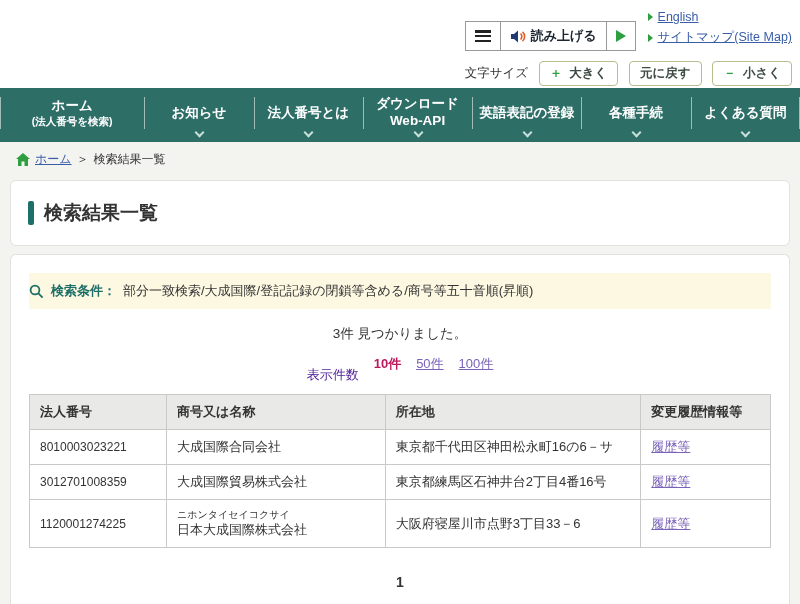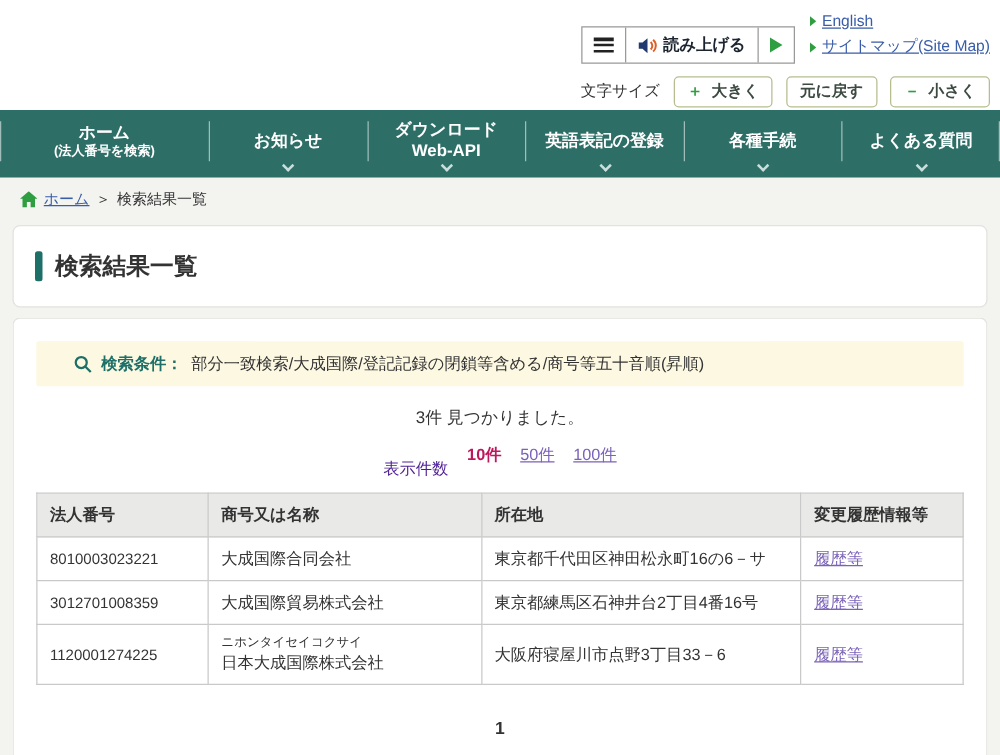--- a/index.html
+++ b/index.html
@@ -44,21 +44,21 @@
   
   .breadcrumb { display:flex; align-items:center; gap:5px; padding:9px 16px 8px; font-size:12px; }
   .breadcrumb a { color:#3a5da9; text-decoration:underline; cursor:pointer; }
   .crumb-sep { color:#333; }
   
   .title-card { margin:4px 10px 8px; background:#fff; border:1px solid #e2e2de; border-radius:6px; padding:19px 17px; }
   .page-title { display:flex; align-items:center; gap:10px; font-size:19px; font-weight:bold; color:#333; }
   .title-bar { width:6px; height:24px; background:#1e6f68; border-radius:2px; }
   .content-card { margin:0 10px; background:#fff; border:1px solid #e2e2de; border-radius:6px 6px 0 0; border-bottom:none; padding:18px 18px 20px; min-height:362px; }
   
-  .cond-box { display:flex; align-items:center; gap:7px; background:#fcf8e2; border-radius:2px; padding:9px 30px; font-size:13px; }
+  .cond-box { display:flex; align-items:center; gap:7px; background:#fcf8e2; border-radius:2px; padding:9px 0; font-size:13px; }
   .cond-label { color:#1e6f68; font-weight:bold; }
   .cond-text { color:#333; }
   
   .results-bar { display:flex; justify-content:space-between; align-items:center; margin:16px 6px 10px;flex-direction:column; }
   .found-text { font-size:13.5px; }
   .display-opts { display:flex; align-items:center; gap:15px; font-size:13px; }
   .display-label { color:#4c1d95;margin-top:23px; }
   .opt-current { font-weight:bold; color:#be185d; }
   .opt-link { color:#7a62b8; text-decoration:underline; cursor:pointer; }
   
@@ -131,20 +131,24 @@
 <div class="nav">
   <div class="nav-item nav-item-home">
     <span>ホーム</span>
     <span class="nav-sub">(法人番号を検索)</span>
   </div>
   <div class="nav-item">
     <span>お知らせ</span>
     <span class="chevron-down"></span>
   </div>
   <div class="nav-item">
+    <span>法人番号とは</span>
+    <span class="chevron-down"></span>
+  </div>
+  <div class="nav-item">
     <span>ダウンロード</span>
     <span>Web-API</span>
     <span class="chevron-down"></span>
   </div>
   <div class="nav-item">
     <span>英語表記の登録</span>
     <span class="chevron-down"></span>
   </div>
   <div class="nav-item">
     <span>各種手続</span>

